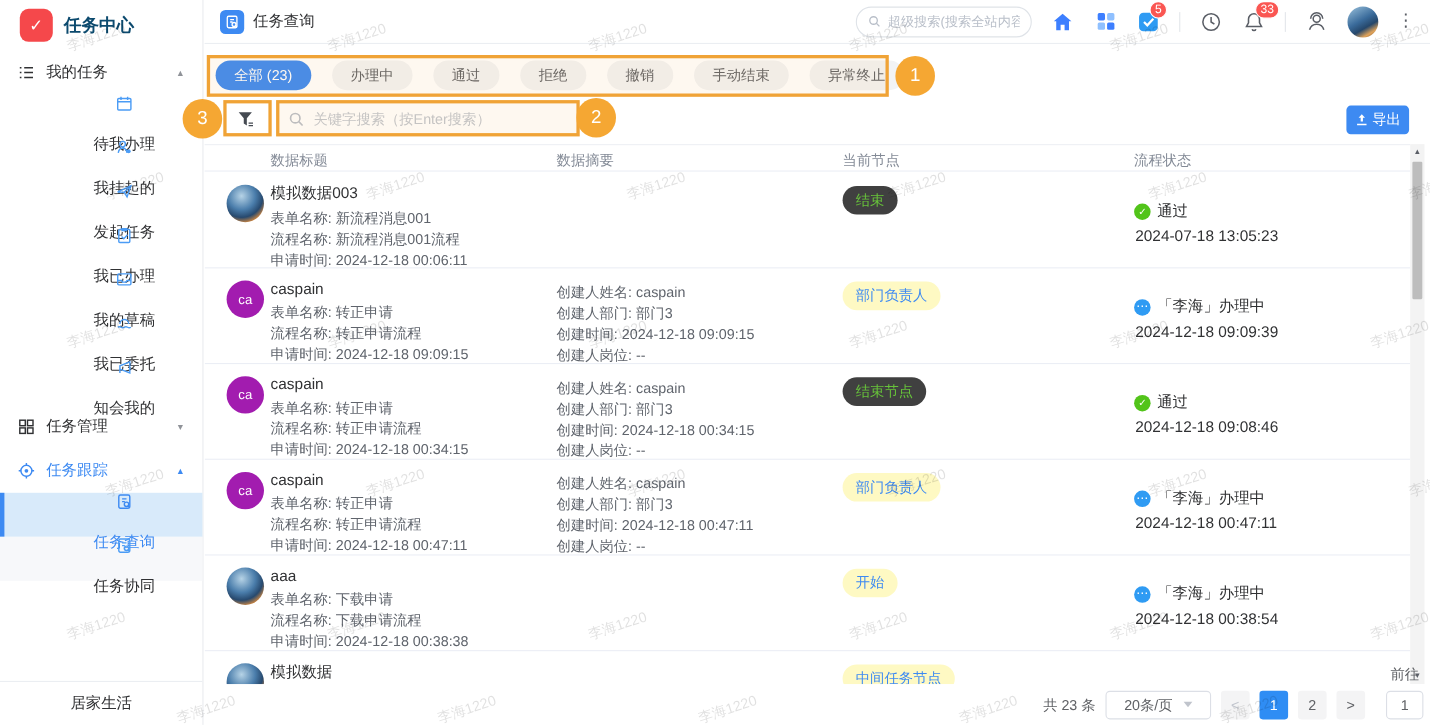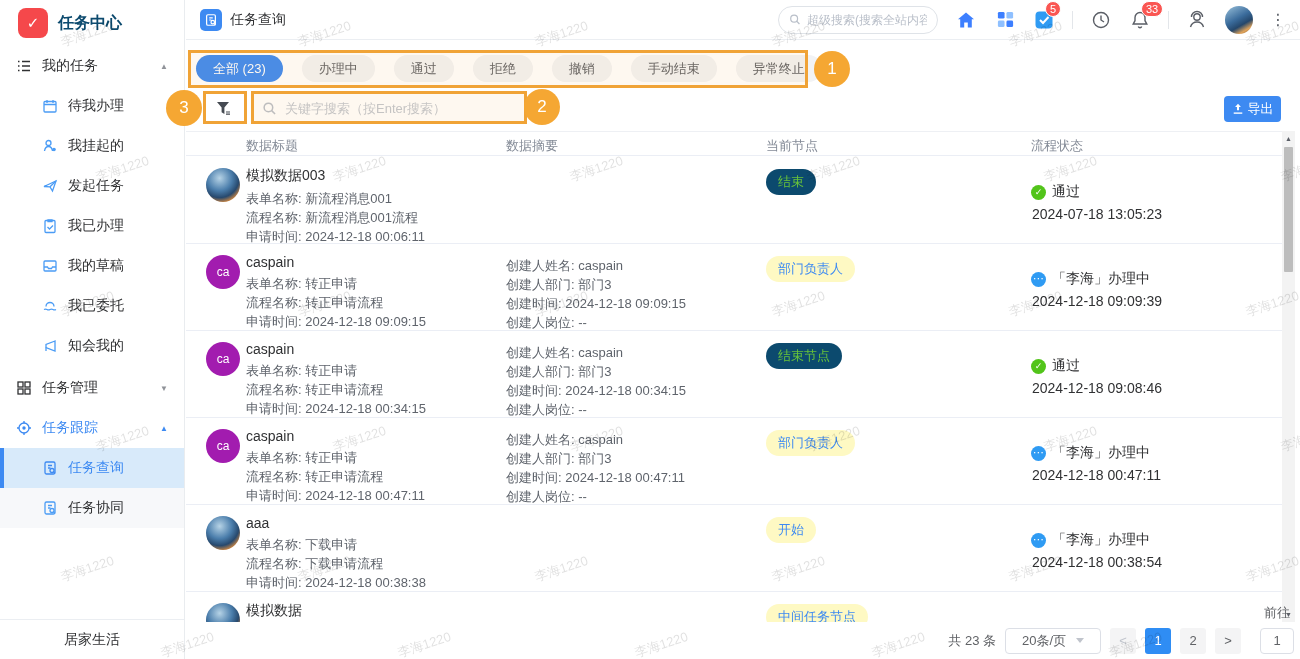--- a/index.html
+++ b/index.html
@@ -7,21 +7,21 @@
   body { font-family:"Liberation Sans","DejaVu Sans",sans-serif; background:#fff; position:relative; color:#303133; }
 
   
   .sidebar { position:absolute; left:0; top:0; width:185px; height:659px; background:#fff; border-right:1px solid #e9ecef; z-index:2; }
   .logo-row { height:46px; display:flex; align-items:center; padding-left:18px; gap:10px; }
   .logo { width:30px; height:30px; border-radius:8px; background:#f5484b; color:#fff; display:flex; align-items:center; justify-content:center; font-size:15px; font-weight:bold; }
   .logo-text { font-size:16px; font-weight:bold; color:#0c4a6e; }
   .sgroup { height:40px; display:flex; align-items:center; padding:0 16px; gap:10px; font-size:14px; color:#303133; cursor:pointer; }
   .sgroup .caret { margin-left:auto; font-size:8px; color:#909399; }
   .sgroup.blue, .sgroup.blue .caret { color:#3d8af2; }
-  .sitem { height:40px; display:flex; align-items:center; padding-left:42px; gap:10px; font-size:14px; color:#303133; cursor:pointer; }
+  .sitem { height:40px; display:flex; align-items:center; padding-left:42px; gap:20px; font-size:14px; color:#303133; cursor:pointer;flex-direction:column; }
   .sitem.active { background:#d8eafa; border-left:4px solid #3d8af2; padding-left:38px; color:#3d8af2; }
   .sitem.subtle { background:#f7f8fa; }
   .sicon { width:16px; height:16px; display:inline-flex; flex:0 0 16px; }
   .sidebar-footer { position:absolute; bottom:0; left:0; width:100%; height:40px; border-top:1px solid #ebeef2; display:flex; align-items:center; justify-content:center; font-size:14px; }
 
   
   .main { position:absolute; left:186px; top:0; width:1114px; height:659px; background:#fff; }
   .topbar { height:40px; border-bottom:1px solid #ebeef2; display:flex; align-items:center; padding:0 14px; }
   .page-head { display:flex; align-items:center; gap:8px; }
   .page-ico { width:22px; height:22px; border-radius:5px; background:#3d8af2; display:flex; align-items:center; justify-content:center; }
@@ -56,21 +56,21 @@
   .trow { position:relative; height:87px; border-bottom:1px solid #ebeef5; cursor:pointer; }
   .avatar { position:absolute; left:20px; top:11px; width:34px; height:34px; border-radius:50%; }
   .avatar.photo { background:radial-gradient(circle at 40% 30%,#b6d3e6 0%,#4a7dab 40%,#27496e 62%,#d98a3d 80%,#5d3c23 100%); }
   .avatar.initials { background:#a21caf; color:#fff; font-size:12px; display:flex; align-items:center; justify-content:center; }
   .cell-title { position:absolute; left:60px; top:10px; }
   .row-title { font-size:14px; color:#303133; margin-bottom:4px; }
   .meta-line { font-size:13px; color:#5f646c; line-height:19px; }
   .cell-sum { position:absolute; left:320px; top:12px; }
   .cell-node { position:absolute; left:580px; top:12px; }
   .badge { display:inline-block; padding:4px 12px; border-radius:13px; font-size:13px; white-space:nowrap; }
-  .badge.green { color:#67c23a; background:#0c4a6e; }
+  .badge.green { color:#67c23a; background:#404040; }
   .badge.blue  { color:#3d8af2; background:#fef9c3; }
   .cell-status { position:absolute; left:845px; top:26px; }
   .status-line { display:flex; align-items:center; gap:6px; font-size:14px; color:#303133; }
   .st-ic { width:15px; height:15px; border-radius:50%; display:inline-flex; align-items:center; justify-content:center; color:#fff; font-size:9px; flex:0 0 15px; }
   .st-ic.success { background:#52c41a; }
   .st-ic.success::after { content:"✓"; }
   .st-ic.processing { background:#2f9bf3; font-size:11px; }
   .st-ic.processing::after { content:"⋯"; margin-top:-2px; }
   .status-date { font-size:14px; color:#303133; margin-top:5px; margin-left:1px; }
 

